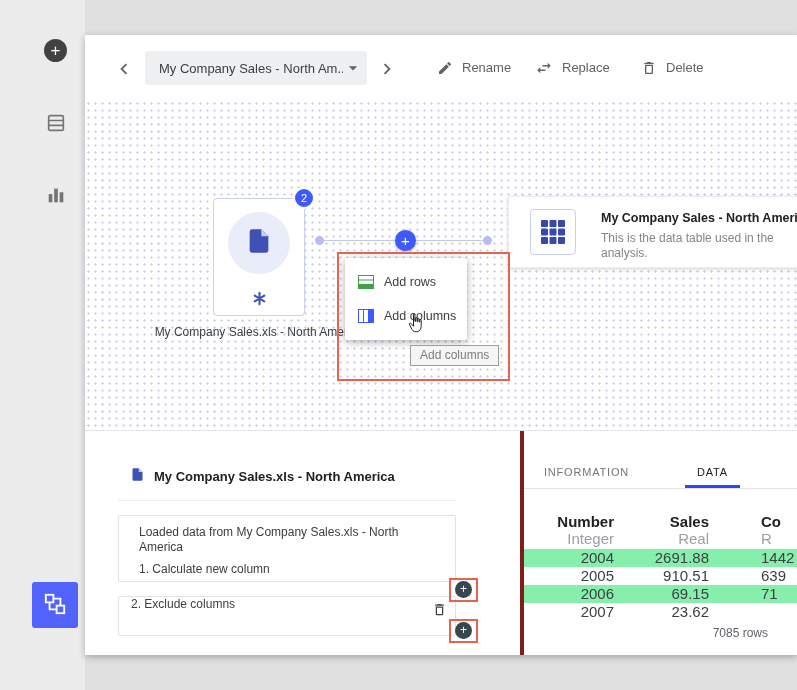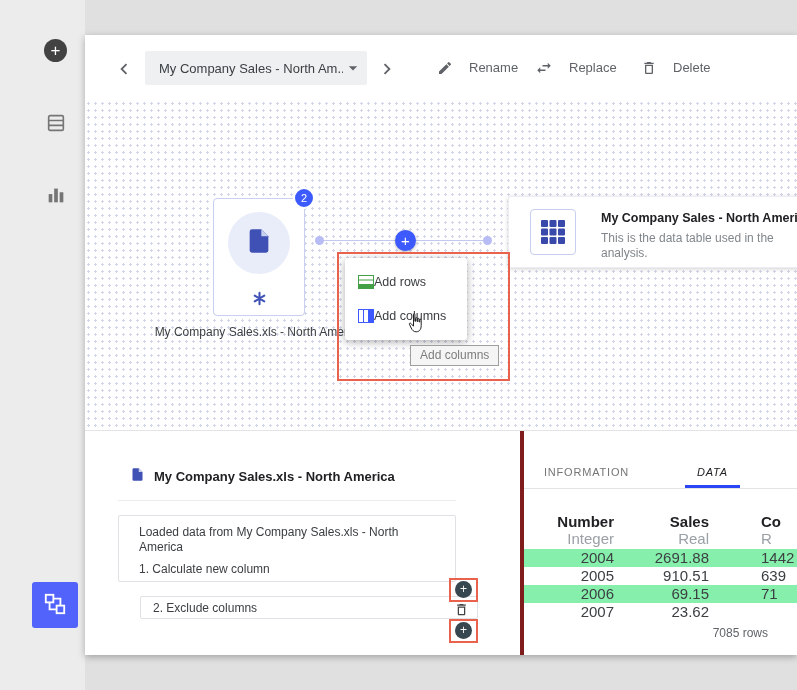--- a/index.html
+++ b/index.html
@@ -31,21 +31,21 @@
 
   
   .toolbar { position:absolute; left:0; top:0; width:712px; height:65px; background:#fff; z-index:5; }
   .tb-chev { position:absolute; top:23px; width:22px; height:22px; display:flex; }
   .tb-dropdown {
     position:absolute; left:60px; top:16px; width:222px; height:34px; background:#eef0f1;
     border-radius:2px; display:flex; align-items:center; cursor:pointer;
   }
   .tb-dd-label { flex:1; padding-left:14px; font-size:13px; color:#3c4043; white-space:nowrap; overflow:hidden; }
   .tb-dd-caret { display:flex; margin-right:4px; }
-  .tb-btn { position:absolute; top:0; height:65px; display:flex; align-items:center; gap:16px; font-size:13px; color:#5f6368; }
+  .tb-btn { position:absolute; top:0; height:65px; display:flex; align-items:center; gap:9px; font-size:13px; color:#5f6368; }
   .tb-ic { display:flex; }
 
   
   .canvas {
     position:absolute; left:0; top:65px; width:712px; height:330px; overflow:hidden;
     background-image:radial-gradient(circle,#d3d6e9 1.1px, transparent 1.35px);
     background-size:7px 7px;
   }
   .connector-line { position:absolute; left:235px; top:140px; width:168px; height:1px; background:#c3c8ef; }
   .connector-dot { position:absolute; top:136px; width:9px; height:9px; border-radius:50%; background:#b7bcf4; }
@@ -66,21 +66,21 @@
   .node-label { position:absolute; left:54px; top:225px; width:240px; text-align:center; font-size:12px; color:#3c4043; z-index:1; }
   .conn-plus {
     position:absolute; left:310px; top:130px; width:21px; height:21px; border-radius:50%;
     background:var(--accent-blue,#3d5afe); color:#fff; font-size:15px; line-height:20px; text-align:center;
     z-index:4; box-shadow:0 1px 3px rgba(0,0,0,.3);
   }
   .popup {
     position:absolute; left:260px; top:158px; width:122px; height:82px; background:#fff;
     border-radius:3px; box-shadow:0 2px 8px rgba(0,0,0,.32); z-index:10; padding-top:7px;
   }
-  .popup-row { height:34px; display:flex; align-items:center; padding-left:13px; font-size:12.5px; color:#3c4043; cursor:pointer; }
+  .popup-row { height:34px; display:flex; align-items:center; gap:10px; padding-left:13px; font-size:12.5px; color:#3c4043; cursor:pointer; }
   .mi-ic { display:flex; }
   .cursor { position:absolute; left:323px; top:212px; z-index:30; }
   .tooltip {
     position:absolute; left:325px; top:245px; height:21px; line-height:19px; padding:0 9px;
     background:#f5f5f5; border:1px solid #9e9e9e; font-size:12px; color:#7d7d7d; z-index:20; white-space:nowrap;
   }
   .hl-rect { position:absolute; border:2px solid var(--highlight-orange,#e8624d); z-index:40; pointer-events:none; }
   .hl-canvas { left:252px; top:152px; width:173px; height:129px; }
   .table-node {
     position:absolute; left:423px; top:96px; width:330px; height:72px; background:#fff;
@@ -98,36 +98,36 @@
   .src-panel { position:absolute; left:0; top:0; width:435px; height:100%; }
   .sp-ic { position:absolute; left:45px; top:36px; display:flex; }
   .sp-title { position:absolute; left:69px; top:38px; font-size:13px; font-weight:bold; color:#202124; }
   .sp-divider { position:absolute; left:33px; top:69px; width:338px; border-top:1px solid #ececec; }
   .step-card {
     position:absolute; left:33px; width:338px; background:#fff; border:1px solid #dfe1e5;
     border-radius:2px; font-size:12px; color:#3c4043; cursor:pointer;
   }
   .step1 { top:84px; height:67px; padding:9px 26px 0 20px; line-height:15px; }
   .sc-step { margin-top:7px; }
-  .step2 { top:165px; height:23px; display:flex; align-items:center; padding-left:12px;margin-left:22px; }
+  .step2 { top:165px; height:40px; display:flex; align-items:flex-start; padding-left:12px; }
   .sc-trash { position:absolute; right:8px; top:5px; display:flex; }
   .mini-plus {
     position:absolute; left:370px; width:17px; height:17px; border-radius:50%;
     background:#37474f; color:#fff; font-size:12px; line-height:15px; text-align:center; z-index:2;
   }
   .hl-p1 { left:364px; top:147px; width:29px; height:24px; }
   .hl-p2 { left:364px; top:188px; width:29px; height:24px; }
 
   .data-panel { position:absolute; left:435px; top:0; width:277px; height:100%; border-left:4px solid #7f1d1d; overflow:hidden; }
   .tabs { position:absolute; left:0; top:27px; width:100%; height:31px; border-bottom:1px solid #e4e4e4; display:flex; padding-left:8px; }
   .tab {
     height:100%; padding:0 12px; font-size:11px; letter-spacing:.8px; color:#757575;
     line-height:28px; border-bottom:3px solid transparent; cursor:pointer; white-space:nowrap;
   }
-  .tab-data { margin-left:44px;font-style:italic; }
+  .tab-data { margin-left:44px; }
   .tab.active { color:#202124; border-bottom-color:var(--tab-underline,#2a46f5); }
 
   .dtable { position:absolute; left:0; top:82px; width:100%; font-size:15px; color:#3c4043; }
   .drow { position:relative; height:18px; line-height:18px; }
   .dhead { height:17px; line-height:17px; font-weight:bold; color:#202124; }
   .dtype { height:17px; line-height:17px; color:#9aa0a6; margin-bottom:2px; }
   .drows-clip { height:68px; overflow:hidden; }
   .drow.odd { background:#86efac; }
   .c1 { position:absolute; left:0; top:0; width:90px; text-align:right; }
   .c2 { position:absolute; left:95px; top:0; width:90px; text-align:right; }

